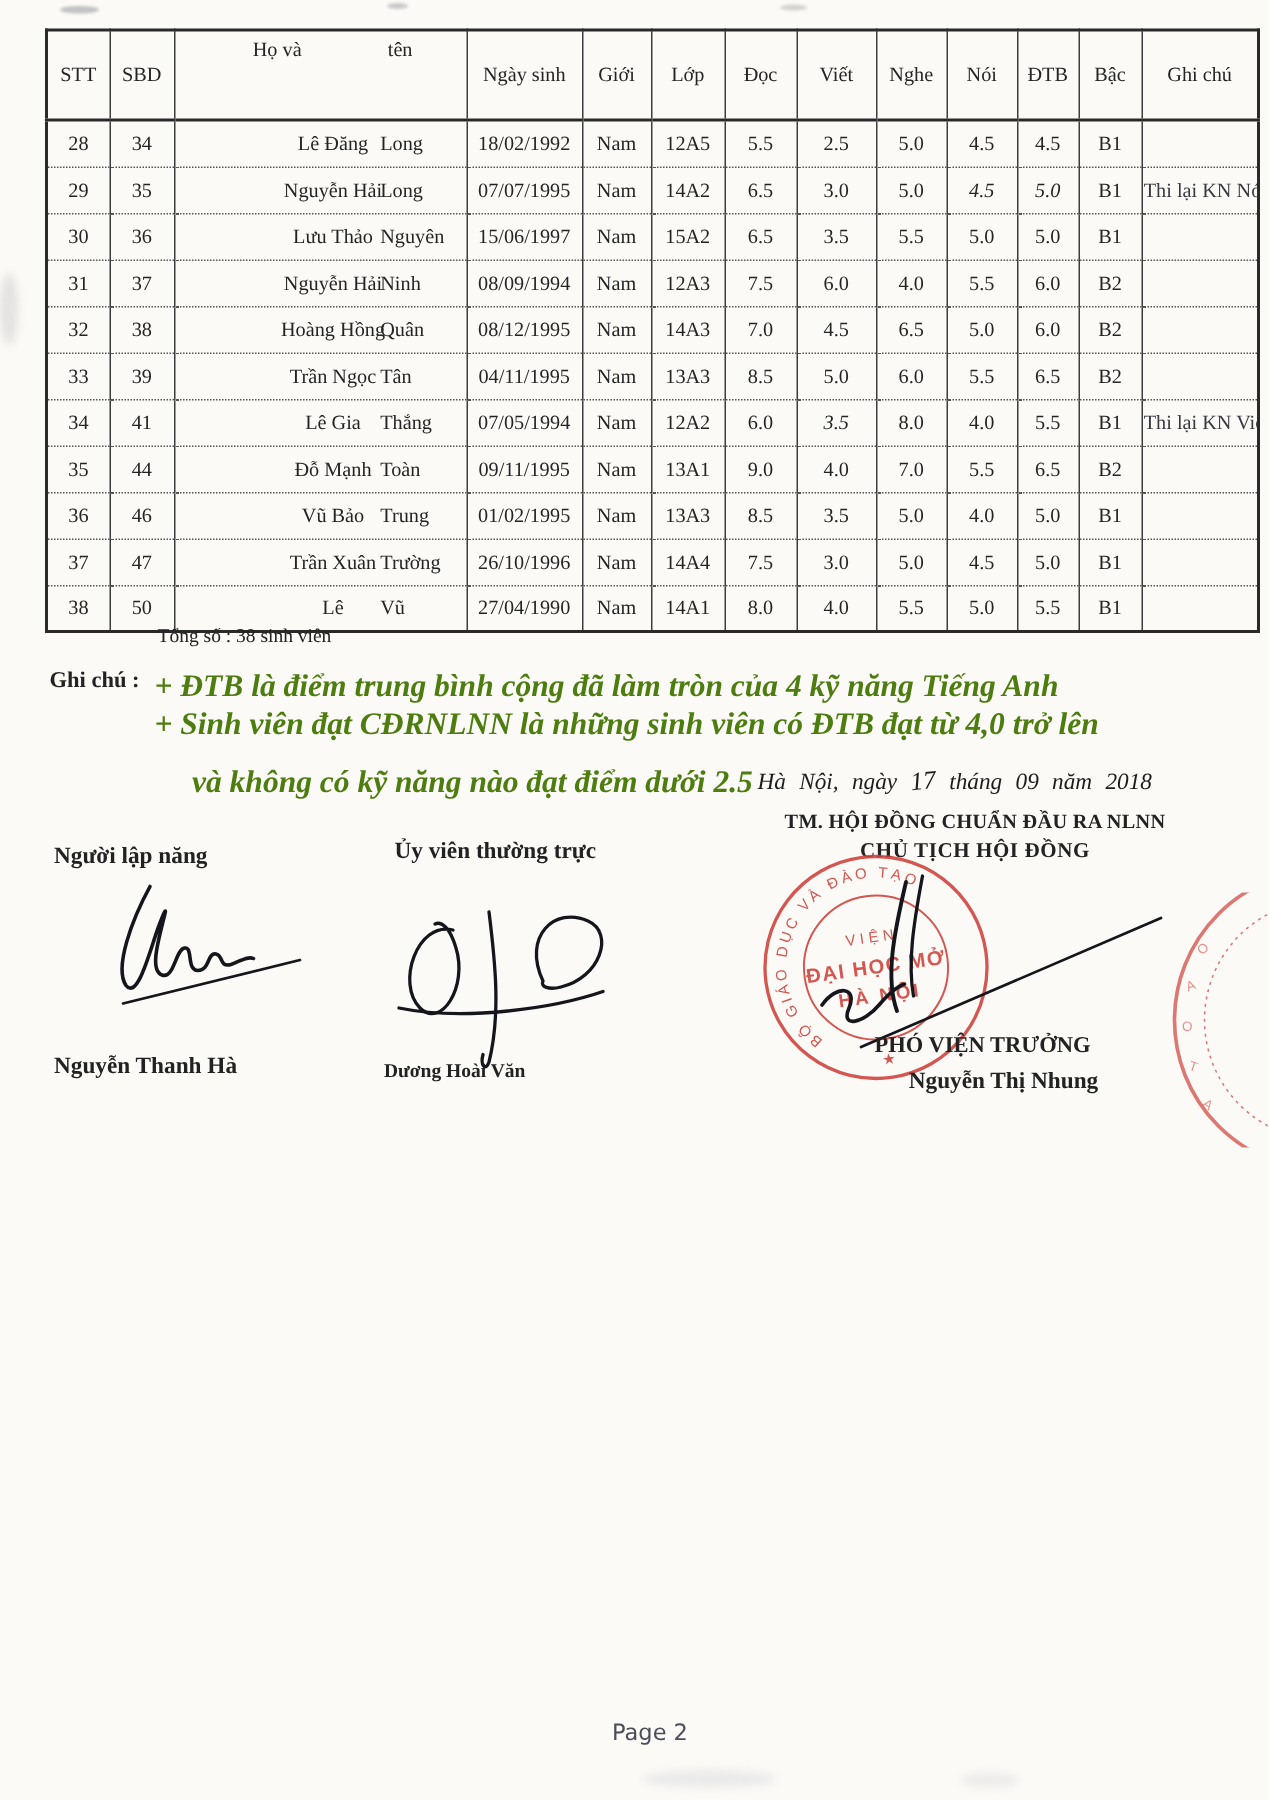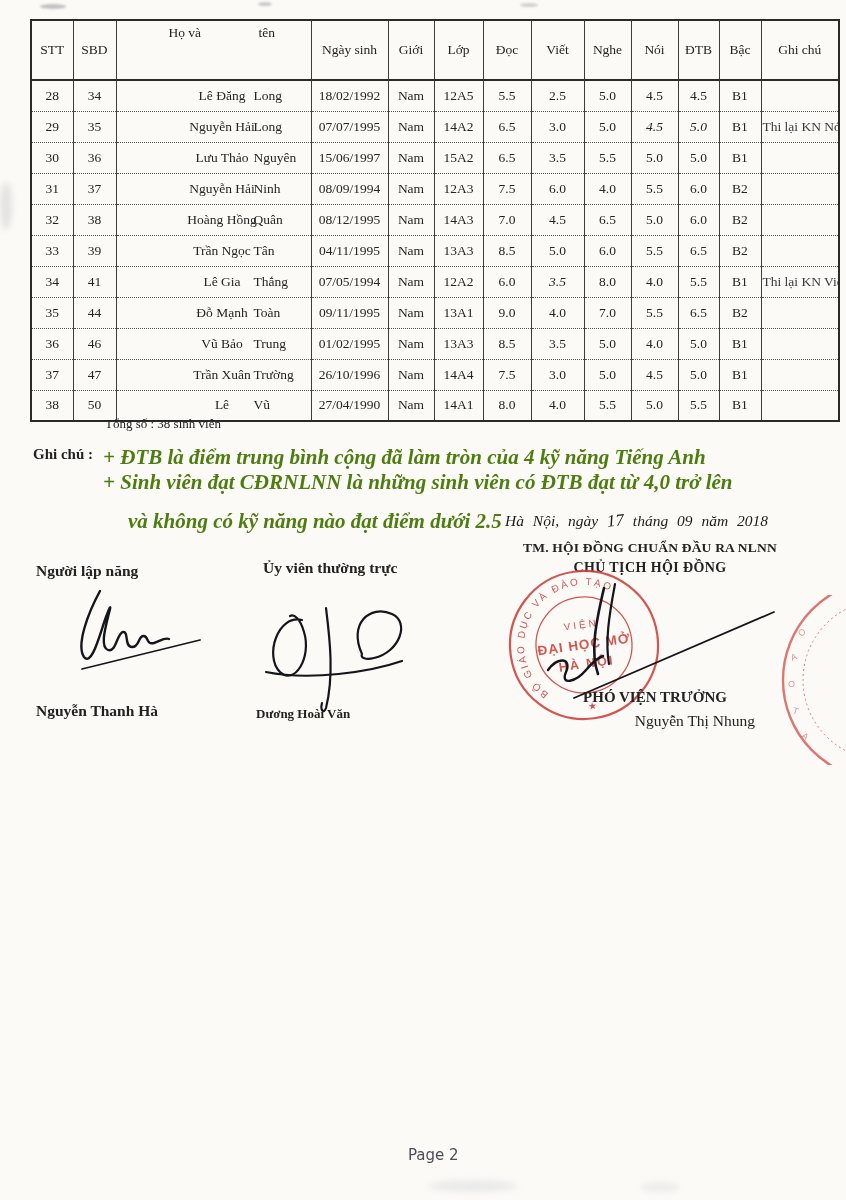--- a/index.html
+++ b/index.html
@@ -51,21 +51,21 @@
   .date-line { left:505px; top:511px; font-size:15.5px; font-style:italic; word-spacing:5px; color:#1c1c1c; z-index:2; }
   .date-line .day { display:inline-block; transform:rotate(-6deg); font-size:17px; }
   .committee { left:500px; top:540px; width:300px; text-align:center; z-index:2; }
   .committee .l1 { font-size:13.5px; font-weight:bold; letter-spacing:.2px; }
   .committee .l2 { font-size:14px; font-weight:bold; margin-top:4px; letter-spacing:.4px; }
   .sig-title-left { left:36px; top:562px; font-size:15.5px; font-weight:bold; }
   .sig-title-mid { left:247px; top:559px; font-size:15.5px; font-weight:bold;margin-left:16px; }
   .sig-name-left { left:36px; top:702px; font-size:15.5px; font-weight:bold; }
   .sig-name-mid { left:256px; top:706px; font-size:13px; font-weight:bold; }
   .right-title { left:555px; top:689px; width:200px; text-align:center; font-size:15px; font-weight:bold; z-index:5; }
-  .right-name { left:555px; top:712px; width:200px; text-align:right; font-size:15.5px; font-weight:normal; z-index:5; }
+  .right-name { left:569px; top:712px; width:200px; text-align:center; font-size:15.5px; font-weight:bold; z-index:5; }
   .page-num { left:408px; top:1146px; font-size:15px; color:#4d4d58;
               font-family:"DejaVu Sans","Liberation Sans",sans-serif; }
 
   
   .stamp-svg { left:505px; top:566px; z-index:3; }
   .stamp2-svg { left:765px; top:595px; z-index:3; }
   .sig-svg { z-index:4; }
   .sig-left-svg { left:48px; top:583px; }
   .sig-mid-svg { left:250px; top:598px; }
   .sig-right-svg { left:512px; top:578px; }

